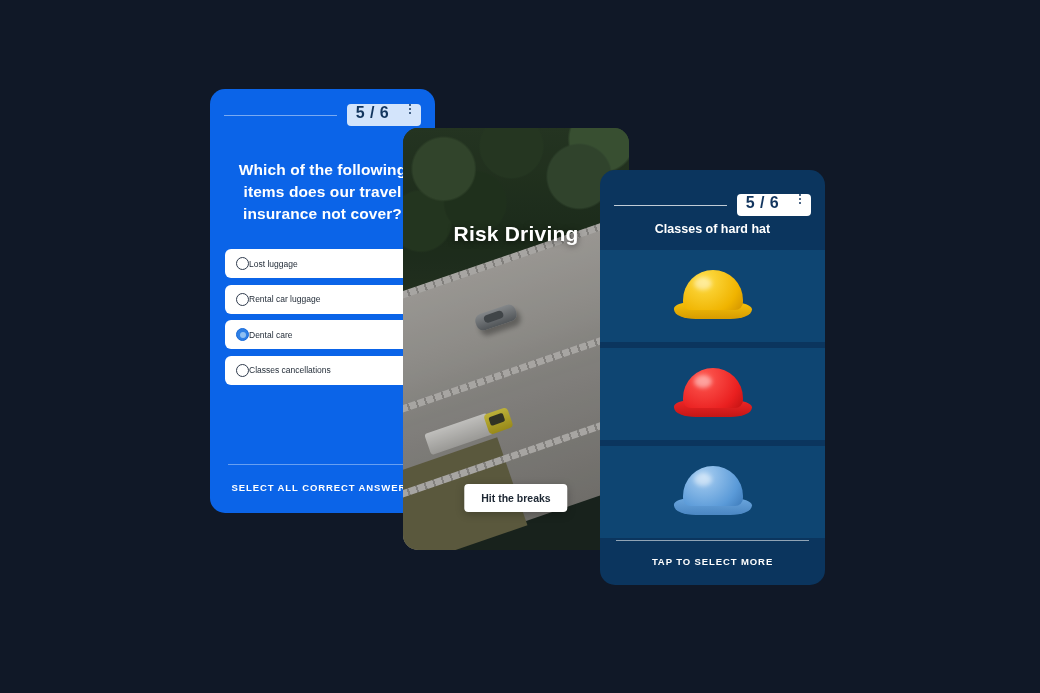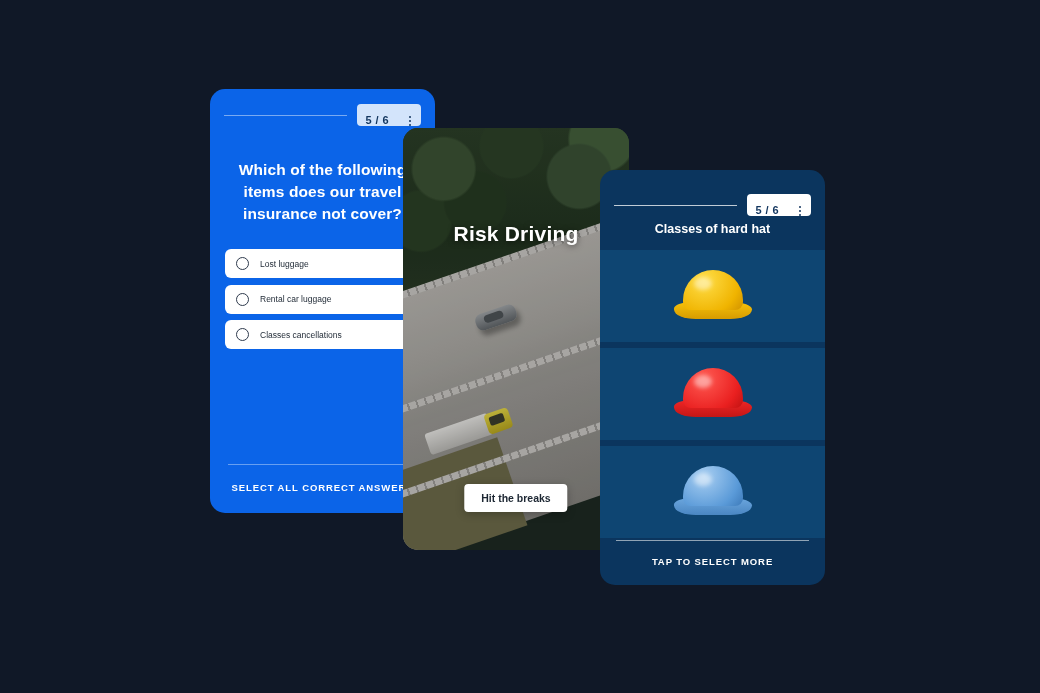--- a/index.html
+++ b/index.html
@@ -14,23 +14,23 @@
   
   .card { position: absolute; border-radius: 15px; overflow: hidden; }
 
   .topbar {
     position: absolute; left: 0; right: 0;
     display: flex; align-items: center;
     padding: 0 14px;
   }
   .rule { flex: 1; height: 1px; margin-right: 10px; }
   .badge {
-    display: flex; align-items: flex-end;
+    display: flex; align-items: flex-start;
     border-radius: 4px; overflow: hidden;
-    font-size: 11px; font-weight: 700;
+    font-size: 16px; font-weight: 700;
     height: 22px;
   }
   .badge .count {
     display: flex; align-items: center; justify-content: center;
     padding: 0 9px; letter-spacing: .4px;
   }
   .badge .sep { width: 1px; }
   .badge .kebab {
     display: flex; flex-direction: column; align-items: center;
     justify-content: center; gap: 2px; width: 22px;
@@ -49,21 +49,21 @@
   #card-quiz .badge .kebab i { background: #12355E; }
 
   .quiz-question {
     position: absolute; top: 70px; left: 18px; right: 18px;
     text-align: center; color: #fff;
     font-size: 15.5px; font-weight: 700; line-height: 1.42;
     letter-spacing: .1px;
   }
   .options { position: absolute; top: 160px; left: 15px; right: 15px; }
   .option {
-    display: flex; align-items: center; gap: 11px;
+    display: flex; align-items: center; 
     background: #fff; border-radius: 6px;
     height: 29px; padding: 0 11px; margin-bottom: 6.5px;
   }
   .radio {
     width: 13px; height: 13px; border-radius: 50%;
     border: 1.5px solid #2f3b4d; flex: none;
     display: flex; align-items: center; justify-content: center;
   }
   .radio.on { border-color: #1769DA; background: #2E7FE5; }
   .radio.on::after {
@@ -237,20 +237,24 @@
     <div class="quiz-question">Which of the following items does our travel insurance not cover?</div>
 
     <div class="options">
       <div class="option">
         <div class="radio"></div>
         <span>Lost luggage</span>
       </div>
       <div class="option">
         <div class="radio"></div>
         <span>Rental car luggage</span>
+      </div>
+      <div class="option">
+        <div class="radio on"></div>
+        <span>Dental care</span>
       </div>
       <div class="option">
         <div class="radio"></div>
         <span>Classes cancellations</span>
       </div>
     </div>
 
     <div class="quiz-foot">
       <div class="divider"></div>
       <div class="cta">SELECT ALL CORRECT ANSWERS</div>

